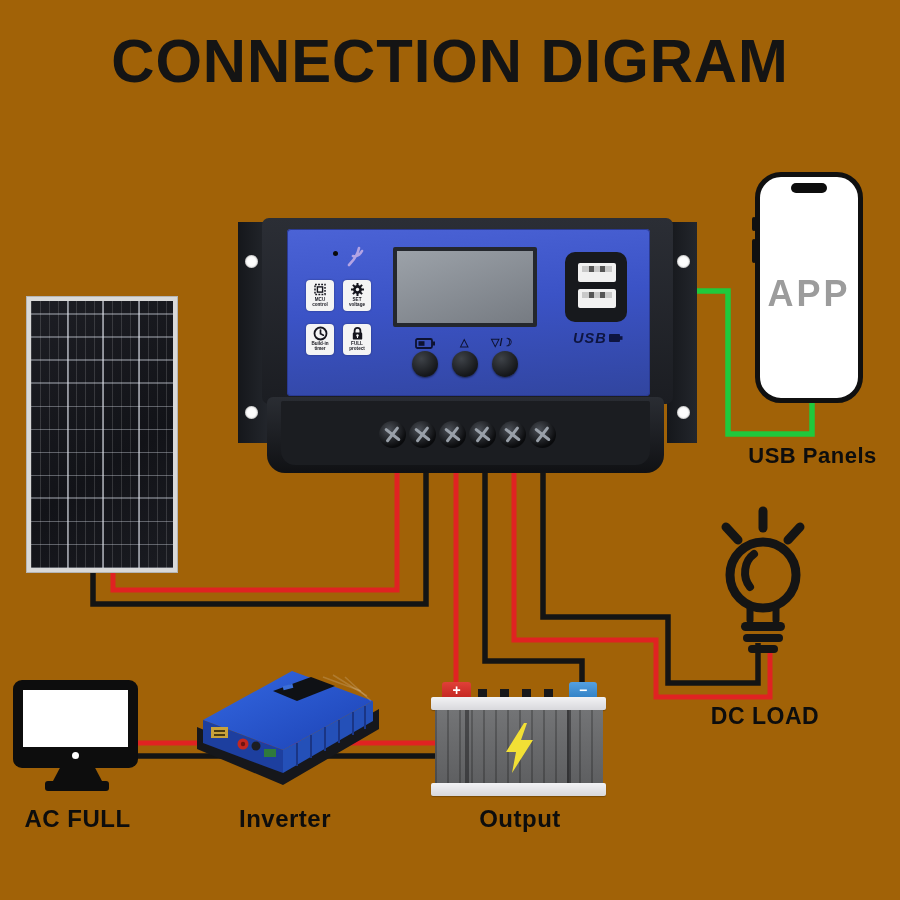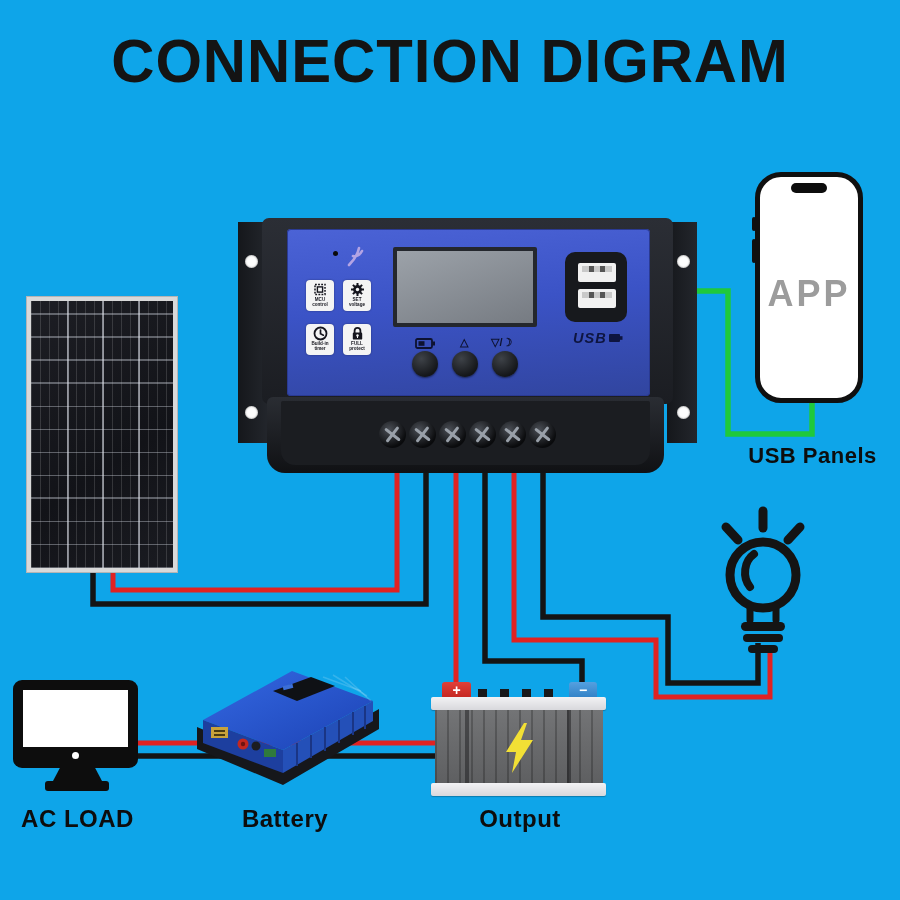--- a/index.html
+++ b/index.html
@@ -1,16 +1,16 @@
 <!DOCTYPE html>
 <html><head>
 <meta charset="utf-8">
 <style>
   html,body{margin:0;padding:0;background:#fff;}
-  #canvas{position:relative;width:900px;height:900px;background:#0ea5e9;overflow:hidden;
+  #canvas{position:relative;width:900px;height:900px;background:#a16207;overflow:hidden;
           font-family:"Liberation Sans", sans-serif;}
   .abs{position:absolute;}
   .lbl{position:absolute;font-weight:bold;color:#0d0d0d;font-size:23px;letter-spacing:.5px;white-space:nowrap;}
   #title{position:absolute;left:0;top:26px;width:900px;text-align:center;
          font-size:61px;font-weight:bold;color:#141414;letter-spacing:1px;transform:scaleX(.98);}
   
   #panel{left:27px;top:297px;width:150px;height:275px;background:#15161a;
          border:4px solid #d9d9d9;box-sizing:border-box;box-shadow:0 0 0 1px #b5b5b5;}
   #panel .cells{position:absolute;inset:0;
      background:
@@ -213,20 +213,21 @@
       <line x1="100" y1="29" x2="88" y2="42" stroke-width="9"></line>
       <circle cx="63" cy="77" r="33" stroke-width="9"></circle>
       <path d="M54,56 C44,63 42,79 50,89" stroke-width="8"></path>
       <line x1="50" y1="108" x2="50" y2="122" stroke-width="7"></line>
       <line x1="76" y1="108" x2="76" y2="122" stroke-width="7"></line>
     </g>
     <rect x="41" y="124" width="44" height="9" rx="4.5" fill="#141414"></rect>
     <rect x="43" y="136" width="40" height="8" rx="4" fill="#141414"></rect>
     <rect x="48" y="147" width="30" height="8" rx="4" fill="#141414"></rect>
   </svg>
+  <div class="lbl" style="left:700px;top:703px;width:130px;text-align:center">DC LOAD</div>
 
   <svg class="abs" style="left:185px;top:663px" width="200" height="132">
     <defs>
       <linearGradient id="invtop" x1="0" y1="0" x2="1" y2="1">
         <stop offset="0" stop-color="#3468e2"></stop>
           <stop offset="1" stop-color="#1c42b4"></stop>
       </linearGradient>
     </defs>
     <polygon points="12,64 98,100 194,46 194,66 98,122 12,86" fill="#16171b"></polygon>
     <polygon points="18,57 107,8 188,38 98,87" fill="url(#invtop)"></polygon>
@@ -249,21 +250,21 @@
     <polygon points="88,28 126,14 150,23 112,38" fill="#0f1115"></polygon>
     <rect x="98" y="22" width="10" height="4" fill="#3b6fd8" transform="rotate(-14 103 24)"></rect>
     <rect x="26" y="64" width="17" height="11" fill="#c8a23a"></rect>
     <rect x="29" y="67" width="11" height="2" fill="#4a3a10"></rect>
       <rect x="29" y="71" width="11" height="2" fill="#4a3a10"></rect>
     <circle cx="58" cy="81" r="5.5" fill="#c22820"></circle>
     <circle cx="58" cy="81" r="2.2" fill="#701410"></circle>
     <circle cx="71" cy="83" r="4.5" fill="#1c1d21"></circle>
     <rect x="79" y="86" width="12" height="8" fill="#2f7a3c"></rect>
   </svg>
-  <div class="lbl" style="left:215px;top:805px;width:140px;text-align:center;font-size:24px">Battery</div>
+  <div class="lbl" style="left:215px;top:805px;width:140px;text-align:center;font-size:24px">Inverter</div>
 
   <div class="post" id="post-plus">+</div>
   <div class="post" id="post-minus">−</div>
   <div class="battab" style="left:478px"></div>
   <div class="battab" style="left:500px"></div>
   <div class="battab" style="left:522px"></div>
   <div class="battab" style="left:544px"></div>
   <div class="batcap" style="top:697px"></div>
   <div id="bat-body" class="abs"></div>
   <div class="batdiv" style="left:465px"></div>
@@ -273,15 +274,15 @@
   </svg>
   <div class="batcap" style="top:783px"></div>
   <div class="lbl" style="left:455px;top:805px;width:130px;text-align:center;font-size:24px">Output</div>
 
   <div id="monitor" class="abs">
     <div id="mscreen"></div>
     <div id="mdot"></div>
   </div>
   <div id="mstand" class="abs"></div>
   <div id="mbase" class="abs"></div>
-  <div class="lbl" style="left:10px;top:805px;width:135px;text-align:center;font-size:24px">AC LOAD</div>
+  <div class="lbl" style="left:10px;top:805px;width:135px;text-align:center;font-size:24px">AC FULL</div>
 
 </div>
 
 </body></html>

